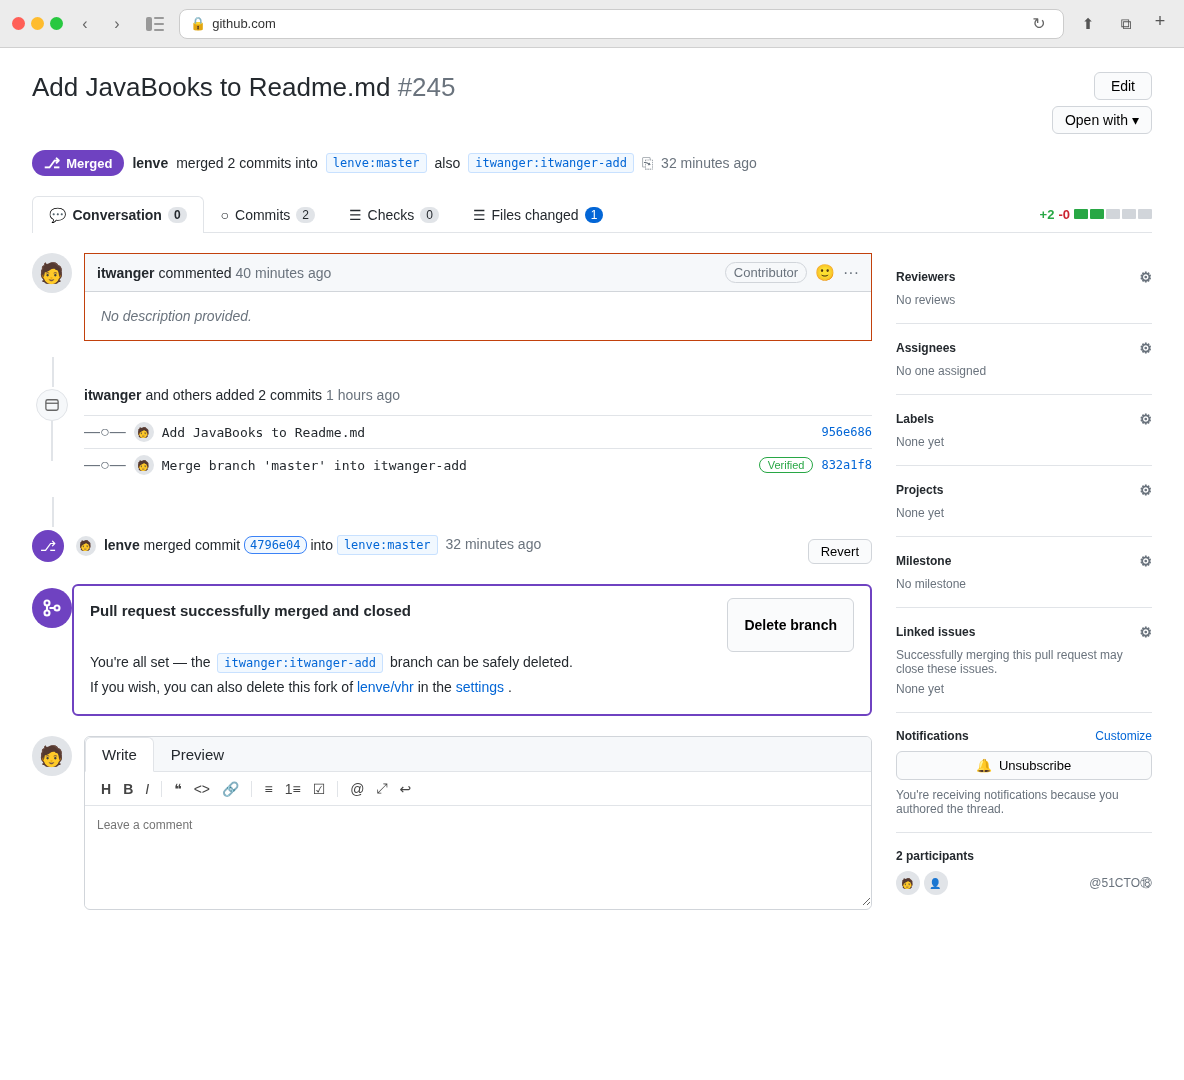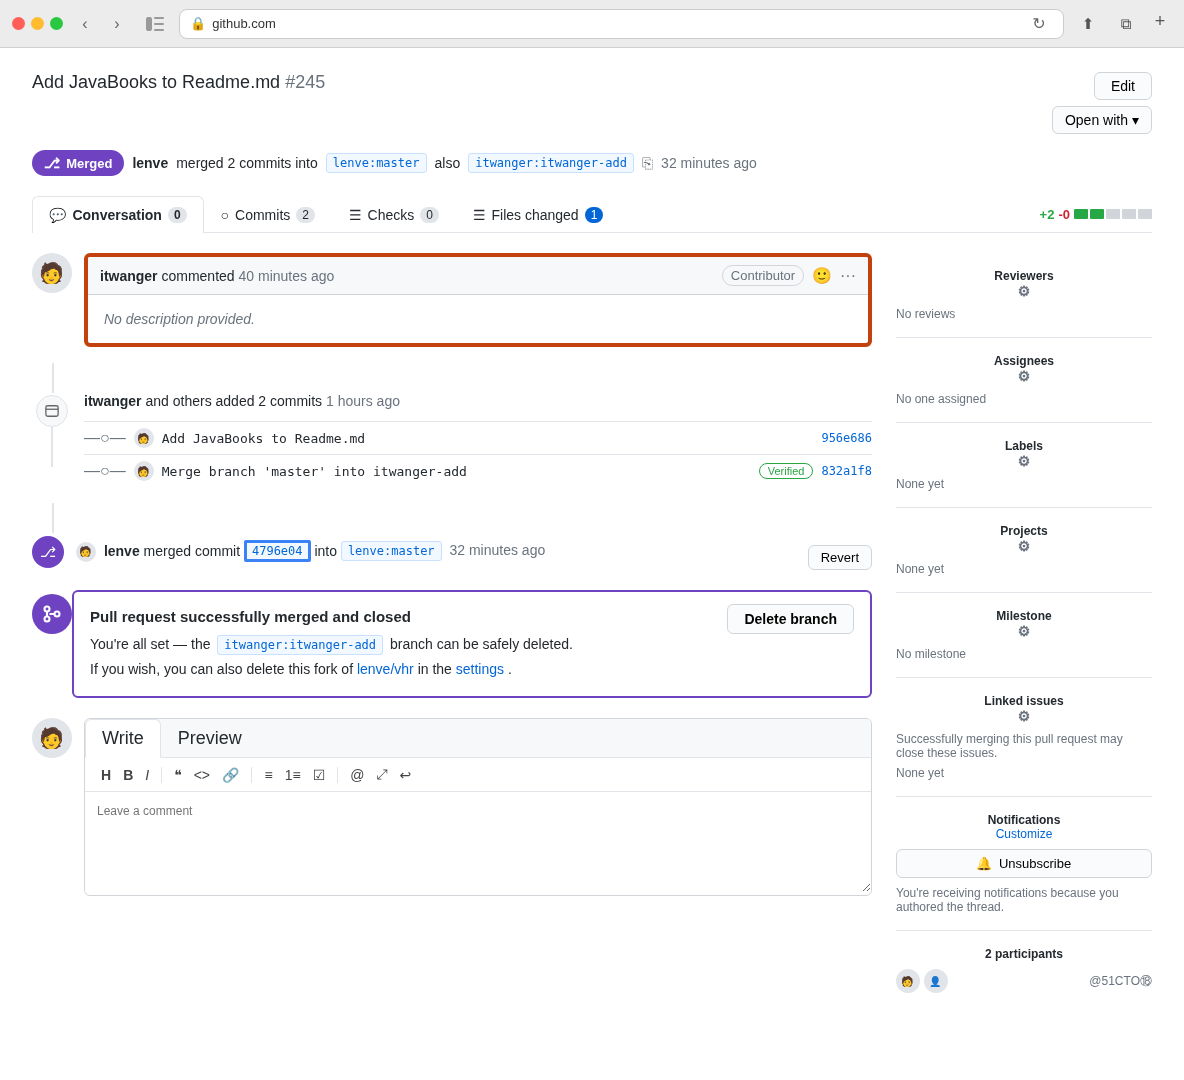--- a/index.html
+++ b/index.html
@@ -18,21 +18,21 @@
     .address-bar { flex: 1; background: #fff; border: 1px solid #ccc; border-radius: 8px; height: 30px; display: flex; align-items: center; padding: 0 10px; gap: 6px; font-size: 13px; color: #333; }
     .browser-actions { display: flex; gap: 6px; }
     .browser-action-btn { width: 32px; height: 28px; background: transparent; border: none; cursor: pointer; display: flex; align-items: center; justify-content: center; color: #555; font-size: 15px; }
     .tab-add { width: 24px; height: 24px; background: transparent; border: none; cursor: pointer; font-size: 18px; color: #555; }
 
     
     .page-content { padding: 24px 32px; max-width: 1184px; }
 
     
     .title-row { display: flex; justify-content: space-between; align-items: flex-start; margin-bottom: 16px; }
-    .pr-title { font-size: 18px; font-weight: 400; color: #24292e; }
+    .pr-title { font-size: 26px; font-weight: 400; color: #24292e; }
     .pr-number { color: #6a737d; font-weight: 300; }
     .title-actions { display: flex; flex-direction: column; gap: 6px; align-items: flex-end; }
     .btn-edit { padding: 5px 16px; border: 1px solid #d1d5da; border-radius: 6px; background: #fafbfc; font-size: 14px; cursor: pointer; }
     .btn-open-with { padding: 5px 12px; border: 1px solid #d1d5da; border-radius: 6px; background: #fafbfc; font-size: 14px; cursor: pointer; display: flex; align-items: center; gap: 4px; }
 
     
     .merged-row { display: flex; align-items: center; gap: 8px; margin-bottom: 20px; flex-wrap: wrap; font-size: 14px; color: #24292e; }
     .badge-merged { background: #6f42c1; color: #fff; border-radius: 20px; padding: 5px 12px; font-size: 13px; font-weight: 600; display: flex; align-items: center; gap: 6px; }
     .badge-merged .merge-icon { font-size: 14px; }
     .branch-tag { background: #f1f8ff; border: 1px solid #c8e1ff; border-radius: 3px; padding: 2px 6px; font-family: monospace; font-size: 12px; color: #0366d6; }
@@ -54,21 +54,21 @@
     .diff-block.gray { background: #d1d5da; }
 
     
     .main-layout { display: flex; gap: 24px; }
     .main-content { flex: 1; min-width: 0; }
     .sidebar { width: 256px; flex-shrink: 0; }
 
     
     .comment-box { display: flex; gap: 12px; margin-bottom: 16px; }
     .avatar { width: 40px; height: 40px; border-radius: 50%; background: #e1e4e8; flex-shrink: 0; overflow: hidden; display: flex; align-items: center; justify-content: center; font-size: 20px; }
-    .comment-content { flex: 1; border: 4px solid #c2410c; border-radius: 6px; overflow: hidden; }
+    .comment-content { flex: 1; border: 1px solid #c2410c; border-radius: 0; overflow: hidden; }
     .comment-header { background: #f6f8fa; padding: 8px 12px; display: flex; justify-content: space-between; align-items: center; border-bottom: 1px solid #d1d5da; }
     .comment-meta { font-size: 14px; color: #24292e; }
     .comment-meta strong { font-weight: 600; }
     .comment-meta .time { color: #6a737d; }
     .comment-header-actions { display: flex; align-items: center; gap: 8px; }
     .contributor-badge { border: 1px solid #d1d5da; border-radius: 20px; padding: 2px 8px; font-size: 13px; color: #6a737d; }
     .emoji-btn { background: transparent; border: none; cursor: pointer; font-size: 16px; color: #6a737d; }
     .more-btn { background: transparent; border: none; cursor: pointer; font-size: 16px; color: #6a737d; }
     .comment-body { padding: 16px; font-style: italic; color: #6a737d; }
     .timeline-icon { width: 32px; height: 32px; border-radius: 50%; background: #f6f8fa; border: 1px solid #e1e4e8; display: flex; align-items: center; justify-content: center; flex-shrink: 0; margin-top: 2px; }
@@ -80,48 +80,48 @@
     .commit-avatar { width: 20px; height: 20px; border-radius: 50%; background: #e1e4e8; display: flex; align-items: center; justify-content: center; font-size: 10px; }
     .commit-message { font-family: monospace; font-size: 13px; flex: 1; }
     .commit-verified { border: 1px solid #28a745; color: #28a745; border-radius: 20px; padding: 1px 8px; font-size: 11px; }
     .commit-sha { font-family: monospace; font-size: 12px; color: #0366d6; }
 
     
     .merged-event { display: flex; gap: 12px; align-items: center; margin-bottom: 20px; }
     .merged-icon-circle { width: 32px; height: 32px; border-radius: 50%; background: #6f42c1; display: flex; align-items: center; justify-content: center; color: #fff; font-size: 14px; flex-shrink: 0; }
     .merged-event-text { font-size: 14px; color: #24292e; flex: 1; }
     .merged-event-text strong { font-weight: 600; }
-    .commit-ref { background: #f1f8ff; border: 3px solid #3b82f6; border-radius: 2px; padding: 1px 5px; font-family: monospace; font-size: 12px; color: #0366d6; }
+    .commit-ref { background: #f1f8ff; border: 1px solid #3b82f6; border-radius: 8px; padding: 1px 5px; font-family: monospace; font-size: 12px; color: #0366d6; }
     .revert-btn { padding: 4px 12px; border: 1px solid #d1d5da; border-radius: 6px; background: #fafbfc; font-size: 13px; cursor: pointer; margin-top: 12px; }
 
     
     .merge-success { display: flex; gap: 0; align-items: flex-start; margin-bottom: 20px; }
     .merge-success-icon { width: 40px; height: 40px; border-radius: 50%; background: #6f42c1; display: flex; align-items: center; justify-content: center; color: #fff; font-size: 18px; flex-shrink: 0; margin-top: 4px; }
     .merge-success-content { flex: 1; border: 2px solid #6f42c1; border-radius: 6px; padding: 16px; background: #fff; }
     .merge-success-content h3 { font-size: 15px; font-weight: 600; margin-bottom: 8px; }
     .merge-success-content p { font-size: 14px; color: #24292e; line-height: 1.5; }
     .settings-link { color: #0366d6; text-decoration: none; }
     .fork-link { color: #0366d6; text-decoration: none; }
-    .delete-branch-btn { padding: 6px 16px; border: 1px solid #d1d5da; border-radius: 6px; background: #fafbfc; font-size: 14px; cursor: pointer; font-weight: 600; float: right; margin-top: -4px; }
+    .delete-branch-btn { padding: 18px 16px; border: 1px solid #d1d5da; border-radius: 6px; background: #fafbfc; font-size: 14px; cursor: pointer; font-weight: 600; float: right; margin-top: -4px; }
 
     
     .comment-editor { display: flex; gap: 12px; margin-bottom: 20px; }
     .editor-box { flex: 1; border: 1px solid #d1d5da; border-radius: 6px; overflow: hidden; }
     .editor-tabs { display: flex; border-bottom: 1px solid #e1e4e8; background: #f6f8fa; }
-    .editor-tab { padding: 8px 16px; font-size: 18px; cursor: pointer; border: 1px solid transparent; margin-bottom: -1px; }
+    .editor-tab { padding: 8px 16px; font-size: 15px; cursor: pointer; border: 1px solid transparent; margin-bottom: -1px; }
     .editor-tab.active { background: #fff; border-color: #e1e4e8; border-bottom-color: #fff; border-radius: 6px 6px 0 0; }
     .editor-toolbar { padding: 6px 12px; border-bottom: 1px solid #e1e4e8; display: flex; gap: 4px; align-items: center; }
     .toolbar-btn { background: transparent; border: none; cursor: pointer; padding: 2px 4px; color: #444; font-size: 14px; border-radius: 3px; }
     .toolbar-divider { width: 1px; height: 16px; background: #e1e4e8; margin: 0 4px; }
     .editor-textarea { width: 100%; border: none; outline: none; padding: 12px; font-size: 12px; min-height: 100px; resize: vertical; color: #6a737d; font-family: inherit; }
 
     
     .sidebar-section { border-bottom: 1px solid #e1e4e8; padding: 16px 0; }
     .sidebar-section:last-child { border-bottom: none; }
-    .sidebar-title { font-size: 12px; font-weight: 600; color: #24292e; margin-bottom: 8px; display: flex; justify-content: space-between; align-items: center; flex-direction: column; }
+    .sidebar-title { font-size: 12px; font-weight: 600; color: #24292e; margin-bottom: 8px; display: flex; justify-content: space-between; align-items: center; }
     .sidebar-value { font-size: 12px; color: #6a737d; }
     .sidebar-gear { color: #6a737d; cursor: pointer; font-size: 14px; }
     .unsubscribe-btn { width: 100%; padding: 6px; border: 1px solid #d1d5da; border-radius: 6px; background: #fafbfc; font-size: 13px; cursor: pointer; display: flex; align-items: center; justify-content: center; gap: 6px; margin-bottom: 8px; }
     .notification-text { font-size: 12px; color: #6a737d; }
     .participants-row { display: flex; gap: 4px; align-items: center; margin-top: 8px; }
     .participant-avatar { width: 24px; height: 24px; border-radius: 50%; background: #e1e4e8; display: flex; align-items: center; justify-content: center; font-size: 10px; }
     .at51cto { font-size: 12px; color: #6a737d; margin-left: auto; }
 
     .vertical-line { width: 2px; background: #e1e4e8; margin-left: 20px; min-height: 30px; }
   </style>

